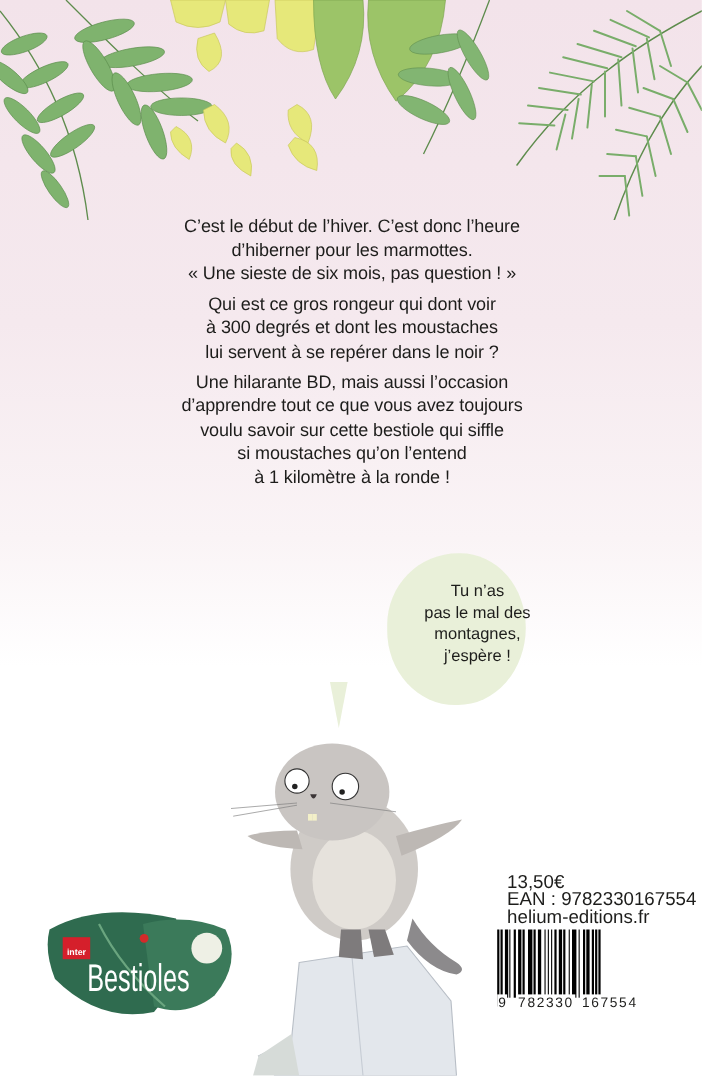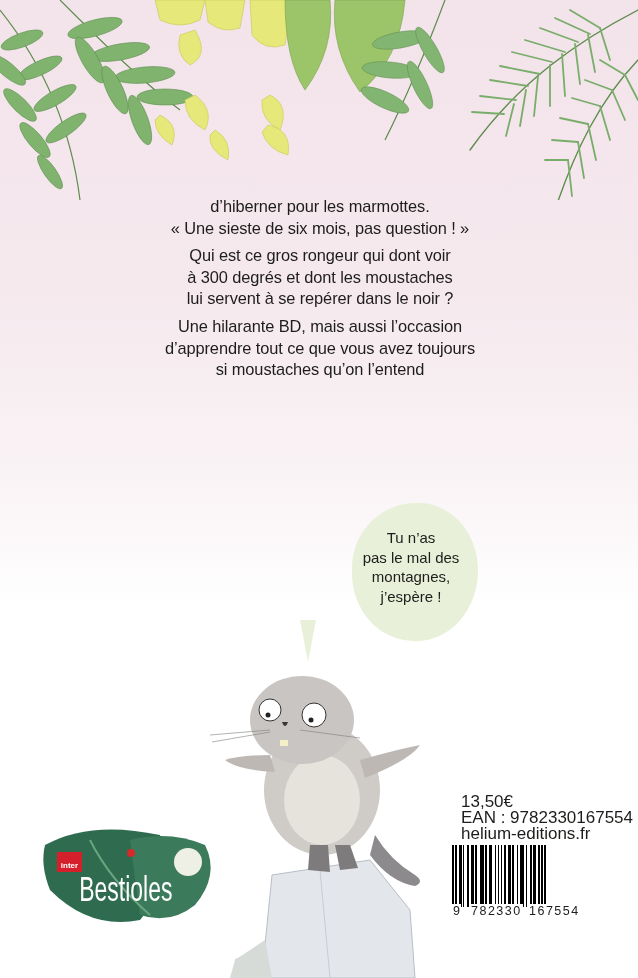--- a/index.html
+++ b/index.html
@@ -21,21 +21,21 @@
     .bubble {
       position: absolute; left: 352px; top: 503px; width: 126px; height: 138px;
       background: #e9f0d9; border-radius: 52% 48% 50% 50% / 48% 50% 52% 50%;
     }
     .bubble-tail {
       position: absolute; left: 300px; top: 620px; width: 0; height: 0;
       border-left: 8px solid transparent; border-right: 8px solid transparent;
       border-top: 42px solid #e9f0d9;
     }
     .bubble-text {
-      position: absolute; left: 348px; top: 528px; width: 126px;
+      position: absolute; left: 371px; top: 528px; width: 126px;
       text-align: center; font-size: 15px; line-height: 19.5px;
     }
     .bubble-text span { display: block; }
     .marmot { position: absolute; left: 210px; top: 660px; width: 230px; height: 318px; }
     .info {
       position: absolute; left: 461px; top: 794px; font-size: 17px; line-height: 16px;
     }
     .info div { white-space: nowrap; }
     .barcode {
       position: absolute; left: 452px; top: 845px; width: 136px; height: 68px;
@@ -132,32 +132,35 @@
       <path d="M612,90 L625,120"></path>
       <path d="M600,106 L610,140"></path>
     <path d="M588,124 L596,160"></path>
       <path d="M578,142 L584,178"></path>
       <path d="M568,160 L572,196"></path>
   </g>
 </svg>
 
 <div class="blurb">
   <p>
+    <span class="line">C’est le début de l’hiver. C’est donc l’heure</span>
     <span class="line">d’hiberner pour les marmottes.</span>
     <span class="line">« Une sieste de six mois, pas question ! »</span>
   </p>
   <p>
     <span class="line">Qui est ce gros rongeur qui dont voir</span>
     <span class="line">à 300 degrés et dont les moustaches</span>
     <span class="line">lui servent à se repérer dans le noir ?</span>
   </p>
   <p>
     <span class="line">Une hilarante BD, mais aussi l’occasion</span>
     <span class="line">d’apprendre tout ce que vous avez toujours</span>
+    <span class="line">voulu savoir sur cette bestiole qui siffle</span>
     <span class="line">si moustaches qu’on l’entend</span>
+    <span class="line">à 1 kilomètre à la ronde !</span>
   </p>
 </div>
 
 <div class="bubble-tail"></div>
 <div class="bubble"></div>
 <div class="bubble-text">
   <span>Tu n’as</span>
   <span>pas le mal des</span>
   <span>montagnes,</span>
   <span>j’espère !</span>

